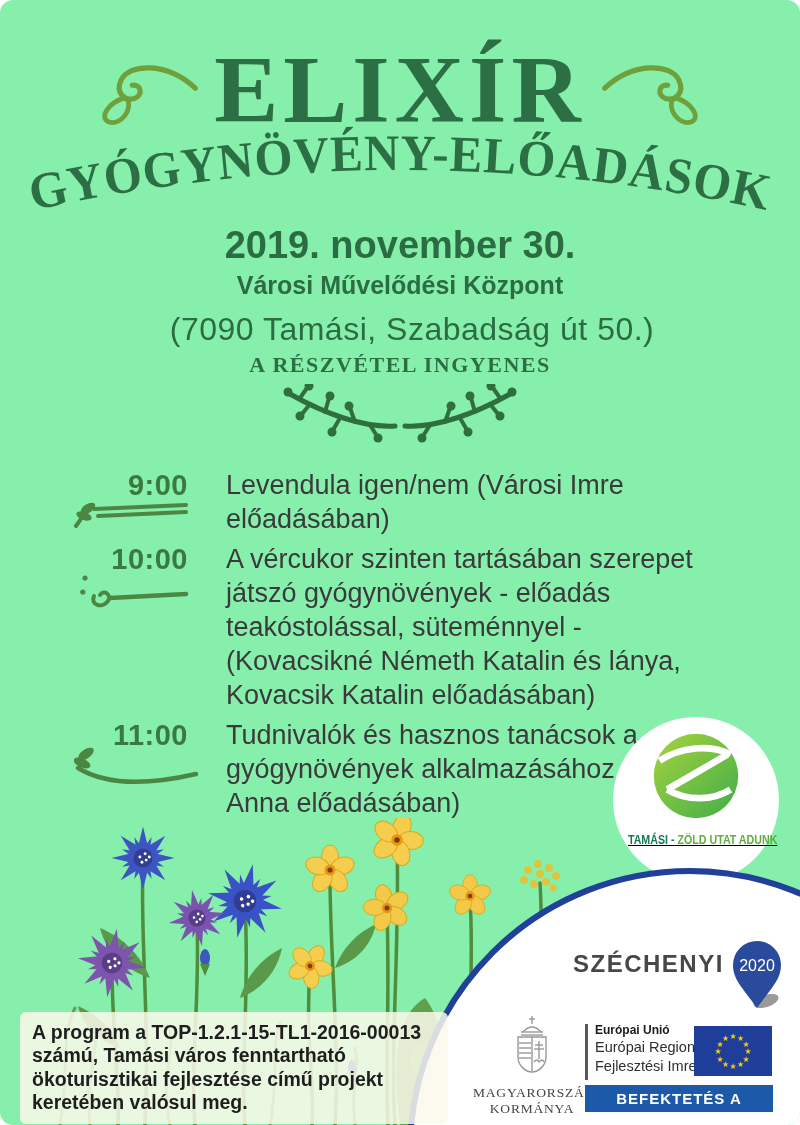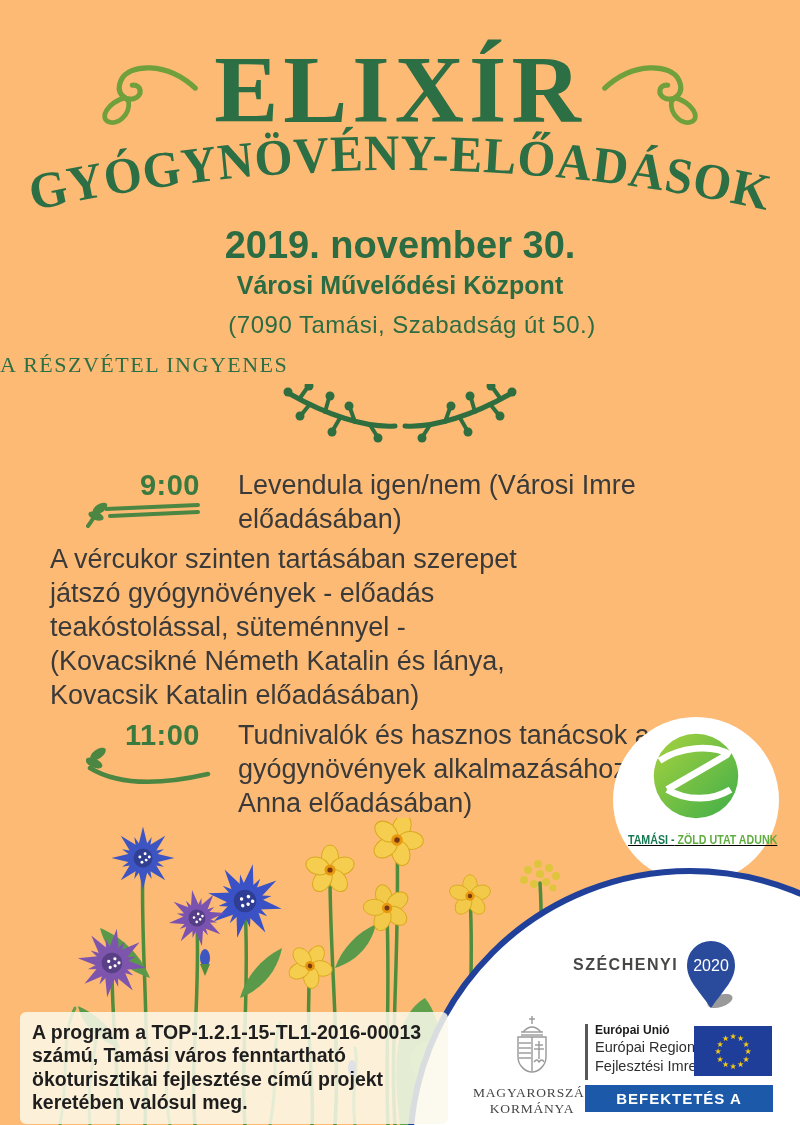--- a/index.html
+++ b/index.html
@@ -1,61 +1,62 @@
 <!DOCTYPE html>
 <html><head>
 <meta charset="utf-8">
 <style>
   html,body{margin:0;padding:0;}
   #poster{
     position:relative; width:800px; height:1125px; overflow:hidden;
-    background:#fdba74;
+    background:#86efac;
     font-family:"Liberation Sans", sans-serif;
+    border-radius:13px;
   }
   
   .title-row{position:absolute; top:38px; left:0; width:100%; height:104px;
     display:flex; align-items:center; justify-content:center; gap:14px;}
   .main-title{font-family:"Liberation Serif", serif; font-weight:bold;
     font-size:96px; line-height:1; color:#2D6F44; letter-spacing:5px;}
   .swirl{flex:none;}
   .subtitle-svg{position:absolute; top:126px; left:10px;}
   .subtitle-text{font-family:"Liberation Serif", serif; font-weight:bold;
     font-size:51px; fill:#2D6F44; letter-spacing:1px;}
   
   .date-block{position:absolute; top:222px; left:0; width:100%; text-align:center; color:#2B6C43;}
   .date-line{font-size:38px; font-weight:bold; line-height:1.25;}
   .venue-line{font-size:25px; font-weight:bold; line-height:1.25;}
-  .addr-line{font-size:24px; font-weight:400; margin-top:10px; letter-spacing:.5px;margin-left:24px;}
-  .free-note{position:absolute; top:352px; left:0; width:100%; 
-    font-family:"Liberation Serif", serif; font-weight:normal; font-size:22px;
+  .addr-line{font-size:32px; font-weight:400; margin-top:10px; letter-spacing:.5px;margin-left:24px;}
+  .free-note{position:absolute; top:352px; left:0; width:100%; text-align:center;
+    font-family:"Liberation Serif", serif; font-weight:bold; font-size:22px;
     color:#2D6F44; letter-spacing:1.5px;}
   .divider{position:absolute; top:384px; left:268px;}
   
-  .schedule{position:absolute; top:468px; left:12px; width:760px;}
+  .schedule{position:absolute; top:468px; left:0; width:760px;}
   .srow{display:flex; align-items:flex-start;}
   .srow + .srow{margin-top:6px;}
   .time-cell{flex:none; width:188px; position:relative; text-align:right;}
   .time{font-size:29px; font-weight:bold; color:#3A7A3F; letter-spacing:.5px; line-height:34px;}
   .sprig{position:absolute;}
   .desc{margin-left:38px; width:495px; font-size:27px; line-height:34px; color:#3A3A3A;}
   
   .tamasi-circle{position:absolute; left:613px; top:717px; width:166px; height:166px;
     background:#fff; border-radius:50%; z-index:2; text-align:center;text-decoration:underline;}
   .tamasi-circle svg{margin-top:13px;}
   .tamasi-text{margin-top:2px; font-size:13px; font-weight:bold; white-space:nowrap;
     transform:scaleX(.82); letter-spacing:0;}
   .tamasi-text .t1{color:#157951;}
   .tamasi-text .t2{color:#5FAE3F;}
   
   .flowers{position:absolute; left:0; top:818px; z-index:1;}
   
   .big-circle{position:absolute; left:407px; top:868px; width:554px; height:554px;
     background:#fff; border:6px solid #20409A; border-radius:50%; z-index:3;}
   .szechenyi{position:absolute; left:160px; top:64px; display:flex; align-items:flex-start;}
-  .szechenyi-name{font-size:16px; font-weight:bold; color:#474746; letter-spacing:1.5px; margin-top:18px;}
+  .szechenyi-name{font-size:24px; font-weight:bold; color:#474746; letter-spacing:1.5px; margin-top:12px;}
   .pin-wrap{margin-left:6px;}
   .gov{position:absolute; left:60px; top:141px; width:118px; text-align:center;}
   .gov-text{margin-top:4px; font-family:"Liberation Serif", serif; font-size:13.5px;
     color:#454545; letter-spacing:.8px; line-height:1.2;}
   .vdivider{position:absolute; left:172px; top:150px; width:2.5px; height:56px; background:#55595C;}
   .eu-text{position:absolute; left:182px; top:149px; line-height:1.28; color:#2E2E2E; font-size:14.5px;}
   .eu-text .b{font-weight:bold; font-size:12px; color:#1A1A1A;}
   .eu-flag{position:absolute; left:281px; top:152px;}
   .eu-banner{position:absolute; left:172px; top:211px; width:188px; height:27px;
     background:#1C5AA9; color:#fff; font-weight:bold; font-size:15px; letter-spacing:1px;
@@ -243,20 +244,31 @@
             <path d="M2,30 C8,22 10,16 16,14" stroke-width="4" fill="none"></path>
             <path d="M20,13 L112,9" stroke-width="4" fill="none"></path>
             <path d="M24,20 L112,16" stroke-width="4" fill="none"></path>
           </g>
         </svg>
       </div>
       <div class="desc">Levendula igen/nem (Városi Imre előadásában)</div>
     </div>
 
     <div class="srow">
+      <div class="time-cell">
+        <span class="time">10:00</span>
+        <svg class="sprig" style="right:-4px; top:30px;" width="112" height="40" viewBox="0 0 112 40">
+          <g stroke="#4B8742" fill="#4B8742" stroke-linecap="round">
+            <circle cx="5" cy="6" r="2.6" stroke="none"></circle>
+            <circle cx="2.8" cy="20" r="2.6" stroke="none"></circle>
+            <path d="M14,24 C10,33 22,37 28,29 C32,23 24,17 20,23" stroke-width="4" fill="none"></path>
+            <path d="M30,26 L106,22" stroke-width="4.5" fill="none"></path>
+          </g>
+        </svg>
+      </div>
       <div class="desc">A vércukor szinten tartásában szerepet játszó gyógynövények - előadás teakóstolással, süteménnyel - (Kovacsikné Németh Katalin és lánya, Kovacsik Katalin előadásában)</div>
     </div>
 
     <div class="srow">
       <div class="time-cell">
         <span class="time">11:00</span>
         <svg class="sprig" style="right:-16px; top:26px;" width="130" height="44" viewBox="0 0 130 44">
           <g stroke="#4B8742" fill="#4B8742" stroke-linecap="round">
             <ellipse cx="12" cy="10" rx="9" ry="4.5" transform="rotate(-35 12 10)" stroke="none"></ellipse>
             <ellipse cx="8" cy="19" rx="9" ry="4.5" transform="rotate(25 8 19)" stroke="none"></ellipse>

